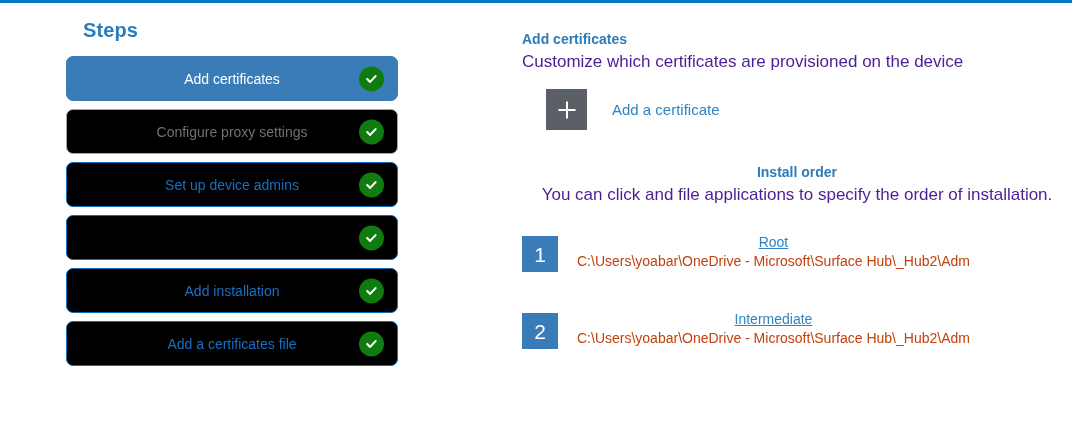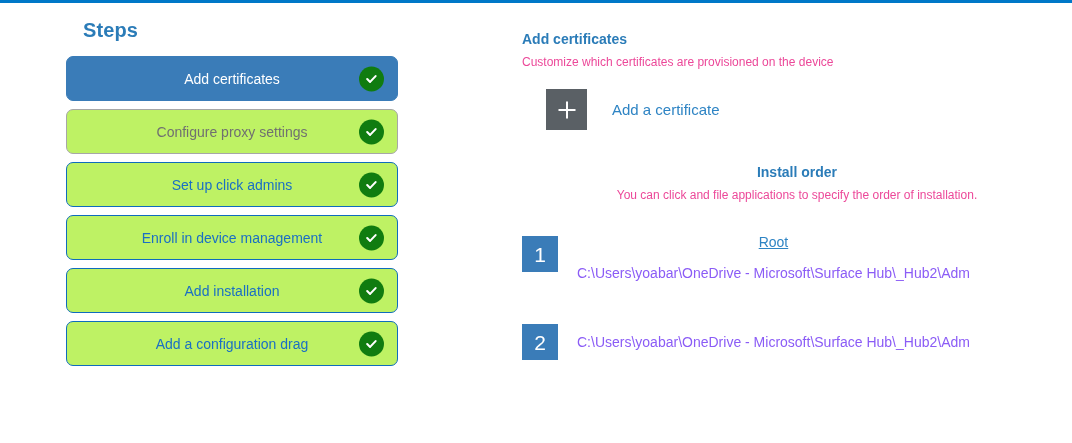--- a/index.html
+++ b/index.html
@@ -48,21 +48,21 @@
   .step-btn {
     position: relative;
     box-sizing: border-box;
     height: 45px;
     width: 332px;
     border-radius: 7px;
     display: flex;
     align-items: center;
     justify-content: center;
     font-size: 14px;
-    background: #bef264;
+    background: #000000;
     border: 1px solid #0f6cbd;
     color: #1a6fc4;
     cursor: pointer;
     user-select: none;
   }
   .step-btn.active {
     background: #3a7cb8;
     border-color: #3a7cb8;
     color: #ffffff;
   }
@@ -101,22 +101,22 @@
     width: 550px;
   }
   .section-head {
     font-size: 14px;
     font-weight: bold;
     color: #2b7cb8;
     line-height: 18px;
     margin: 0;
   }
   .section-sub {
-    font-size: 12px;
-    color: #ec4899;
+    font-size: 17px;
+    color: #4c1d95;
     line-height: 18px;
     margin: 5px 0 0 0;
   }
 
   .add-cert-row {
     display: flex;
     align-items: center;
     margin-top: 18px;
     padding-left: 24px;
   }
@@ -179,23 +179,22 @@
     white-space: nowrap;
   }
   .order-name {
     font-size: 14px;
     color: #2e84c4;
     line-height: 19px;
     text-decoration: underline;
   }
   .order-path {
     font-size: 14px;
-    color: #8b5cf6;
+    color: #c2410c;
     line-height: 19px;
-    margin-top: 12px;
   }
 </style>
 </head>
 <body>
 
 <div class="top-accent"></div>
 
 <div class="steps-panel">
   <div class="steps-title">Steps</div>
 
@@ -213,48 +212,47 @@
     <div class="step-btn visited">
       <span class="step-label">Configure proxy settings</span>
       <span class="check-badge">
         <svg width="15" height="15" viewBox="0 0 15 15">
             <path d="M3.2 7.6 L6.1 10.4 L11.6 4.6" stroke="#ffffff" stroke-width="2.1" fill="none" stroke-linecap="round" stroke-linejoin="round"></path>
           </svg>
       </span>
     </div>
 
     <div class="step-btn">
-      <span class="step-label">Set up click admins</span>
-      <span class="check-badge">
-        <svg width="15" height="15" viewBox="0 0 15 15">
-            <path d="M3.2 7.6 L6.1 10.4 L11.6 4.6" stroke="#ffffff" stroke-width="2.1" fill="none" stroke-linecap="round" stroke-linejoin="round"></path>
-          </svg>
-      </span>
-    </div>
-
-    <div class="step-btn">
-      <span class="step-label">Enroll in device management</span>
+      <span class="step-label">Set up device admins</span>
+      <span class="check-badge">
+        <svg width="15" height="15" viewBox="0 0 15 15">
+            <path d="M3.2 7.6 L6.1 10.4 L11.6 4.6" stroke="#ffffff" stroke-width="2.1" fill="none" stroke-linecap="round" stroke-linejoin="round"></path>
+          </svg>
+      </span>
+    </div>
+
+    <div class="step-btn">
       <span class="check-badge">
         <svg width="15" height="15" viewBox="0 0 15 15">
             <path d="M3.2 7.6 L6.1 10.4 L11.6 4.6" stroke="#ffffff" stroke-width="2.1" fill="none" stroke-linecap="round" stroke-linejoin="round"></path>
           </svg>
       </span>
     </div>
 
     <div class="step-btn">
       <span class="step-label">Add installation</span>
       <span class="check-badge">
         <svg width="15" height="15" viewBox="0 0 15 15">
             <path d="M3.2 7.6 L6.1 10.4 L11.6 4.6" stroke="#ffffff" stroke-width="2.1" fill="none" stroke-linecap="round" stroke-linejoin="round"></path>
           </svg>
       </span>
     </div>
 
     <div class="step-btn">
-      <span class="step-label">Add a configuration drag</span>
+      <span class="step-label">Add a certificates file</span>
       <span class="check-badge">
         <svg width="15" height="15" viewBox="0 0 15 15">
             <path d="M3.2 7.6 L6.1 10.4 L11.6 4.6" stroke="#ffffff" stroke-width="2.1" fill="none" stroke-linecap="round" stroke-linejoin="round"></path>
           </svg>
       </span>
     </div>
 
 
   </div>
 </div>
@@ -281,20 +279,21 @@
         <div class="order-num">1</div>
         <div class="order-text">
           <div class="order-name">Root</div>
           <div class="order-path">C:\Users\yoabar\OneDrive - Microsoft\Surface Hub\_Hub2\Adm</div>
         </div>
       </div>
 
       <div class="order-item">
         <div class="order-num">2</div>
         <div class="order-text">
+          <div class="order-name">Intermediate</div>
           <div class="order-path">C:\Users\yoabar\OneDrive - Microsoft\Surface Hub\_Hub2\Adm</div>
         </div>
       </div>
 
     </div>
   </div>
 
 </div>
 
 </body></html>

